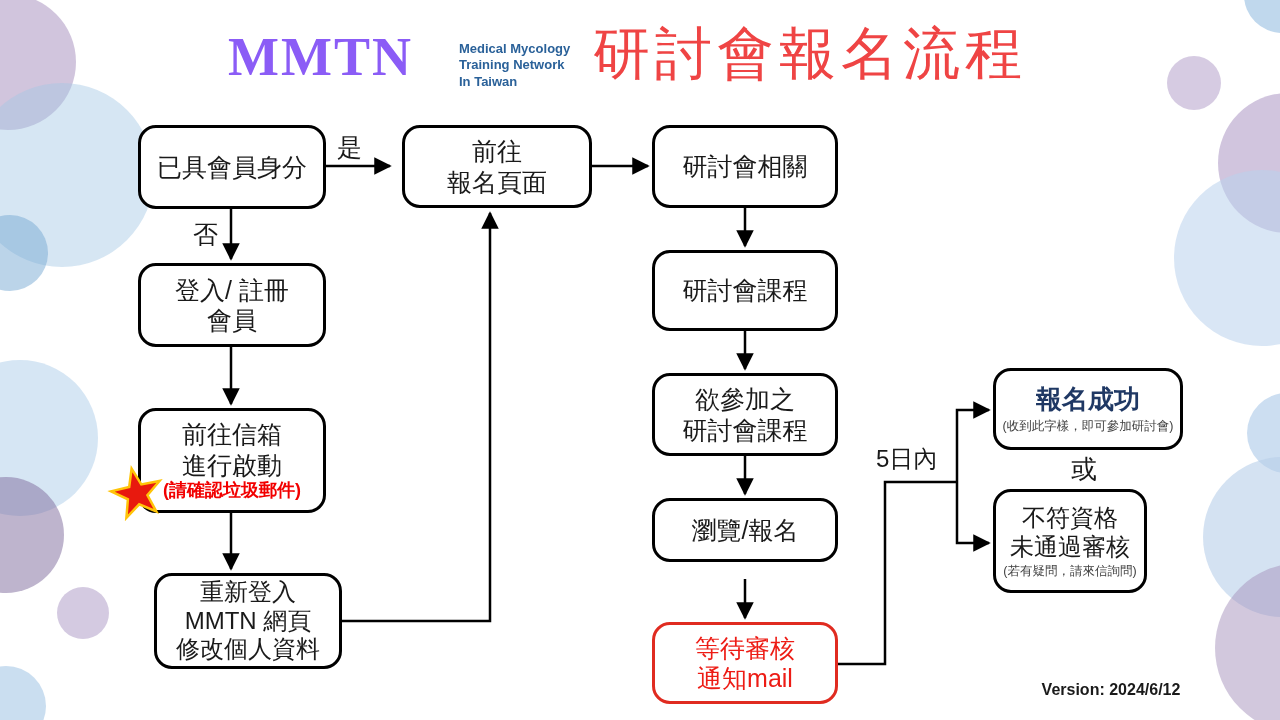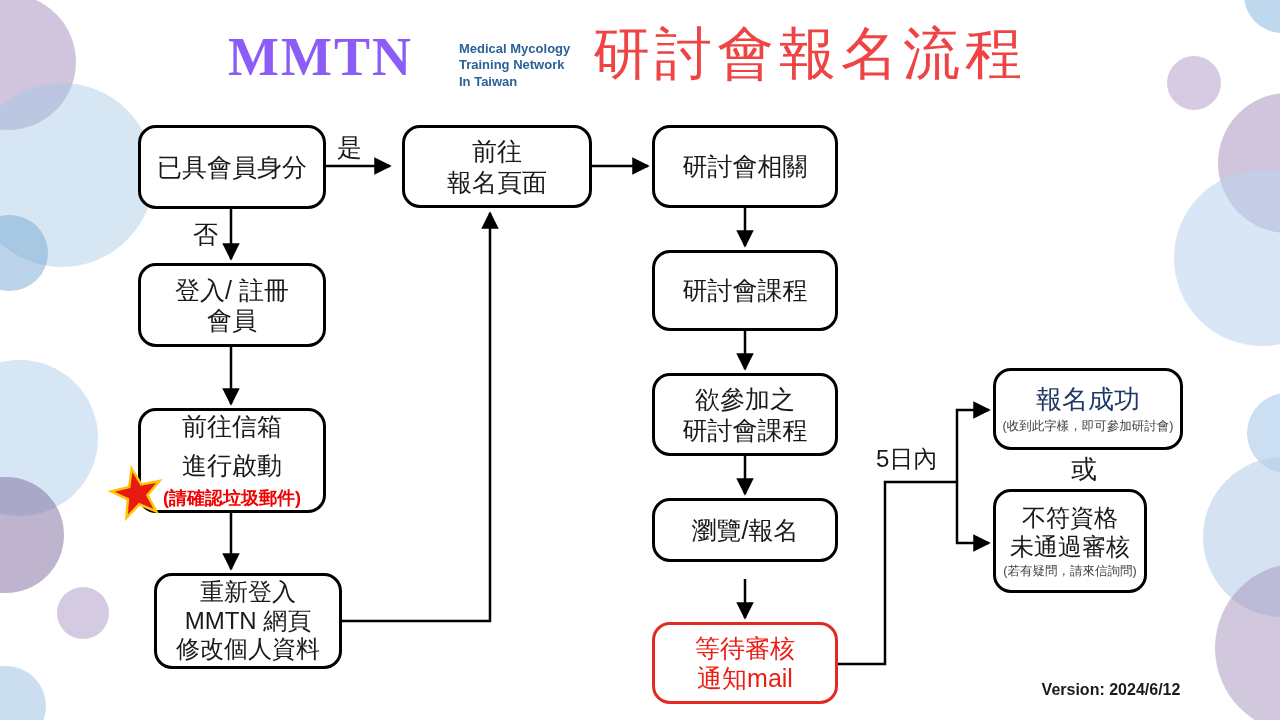--- a/index.html
+++ b/index.html
@@ -42,32 +42,32 @@
 
   
   .fbox{
     position:absolute;box-sizing:border-box;background:#fff;
     border:3px solid #000;border-radius:18px;
     display:flex;flex-direction:column;align-items:center;justify-content:center;
     text-align:center;font-size:25px;line-height:1.22;
   }
   .b-member{left:138px;top:125px;width:188px;height:84px;}
   .b-login{left:138px;top:263px;width:188px;height:84px;}
-  .b-mailbox{left:138px;top:408px;width:188px;height:105px;justify-content:space-between;}
+  .b-mailbox{left:138px;top:408px;width:188px;height:105px;}
   .b-relogin{left:138px;top:573px;width:188px;height:96px;font-size:24px;line-height:1.2;margin-left:16px;}
   .b-goto{left:393px;top:125px;width:190px;height:83px;margin-left:9px;}
   .b-related{left:652px;top:125px;width:186px;height:83px;}
   .b-courses{left:652px;top:250px;width:186px;height:81px;}
   .b-desired{left:652px;top:373px;width:186px;height:83px;}
   .b-browse{left:652px;top:498px;width:186px;height:64px;}
   .b-wait{left:652px;top:622px;width:186px;height:82px;border-color:#E02B20;color:#ED1C15;}
   .b-success{left:993px;top:368px;width:190px;height:82px;}
   .b-rejected{left:993px;top:489px;width:154px;height:104px;font-size:24px;}
   .note-red{font-size:18px;font-weight:700;color:#F20000;white-space:nowrap;}
-  .success-title{font-size:26px;font-weight:400;color:#1F3864;}
+  .success-title{font-size:26px;font-weight:700;color:#1F3864;}
   .note-small{font-size:12.5px;color:#404040;margin-top:3px;white-space:nowrap;}
 
   
   .lbl{position:absolute;font-size:25px;color:#1a1a1a;}
   .lbl-yes{left:337px;top:131px;}
   .lbl-no{left:193px;top:218px;}
   .lbl-days{left:876px;top:443px;font-size:24px;}
   .lbl-or{left:1071px;top:452px;font-size:26px;}
 
   .version{

